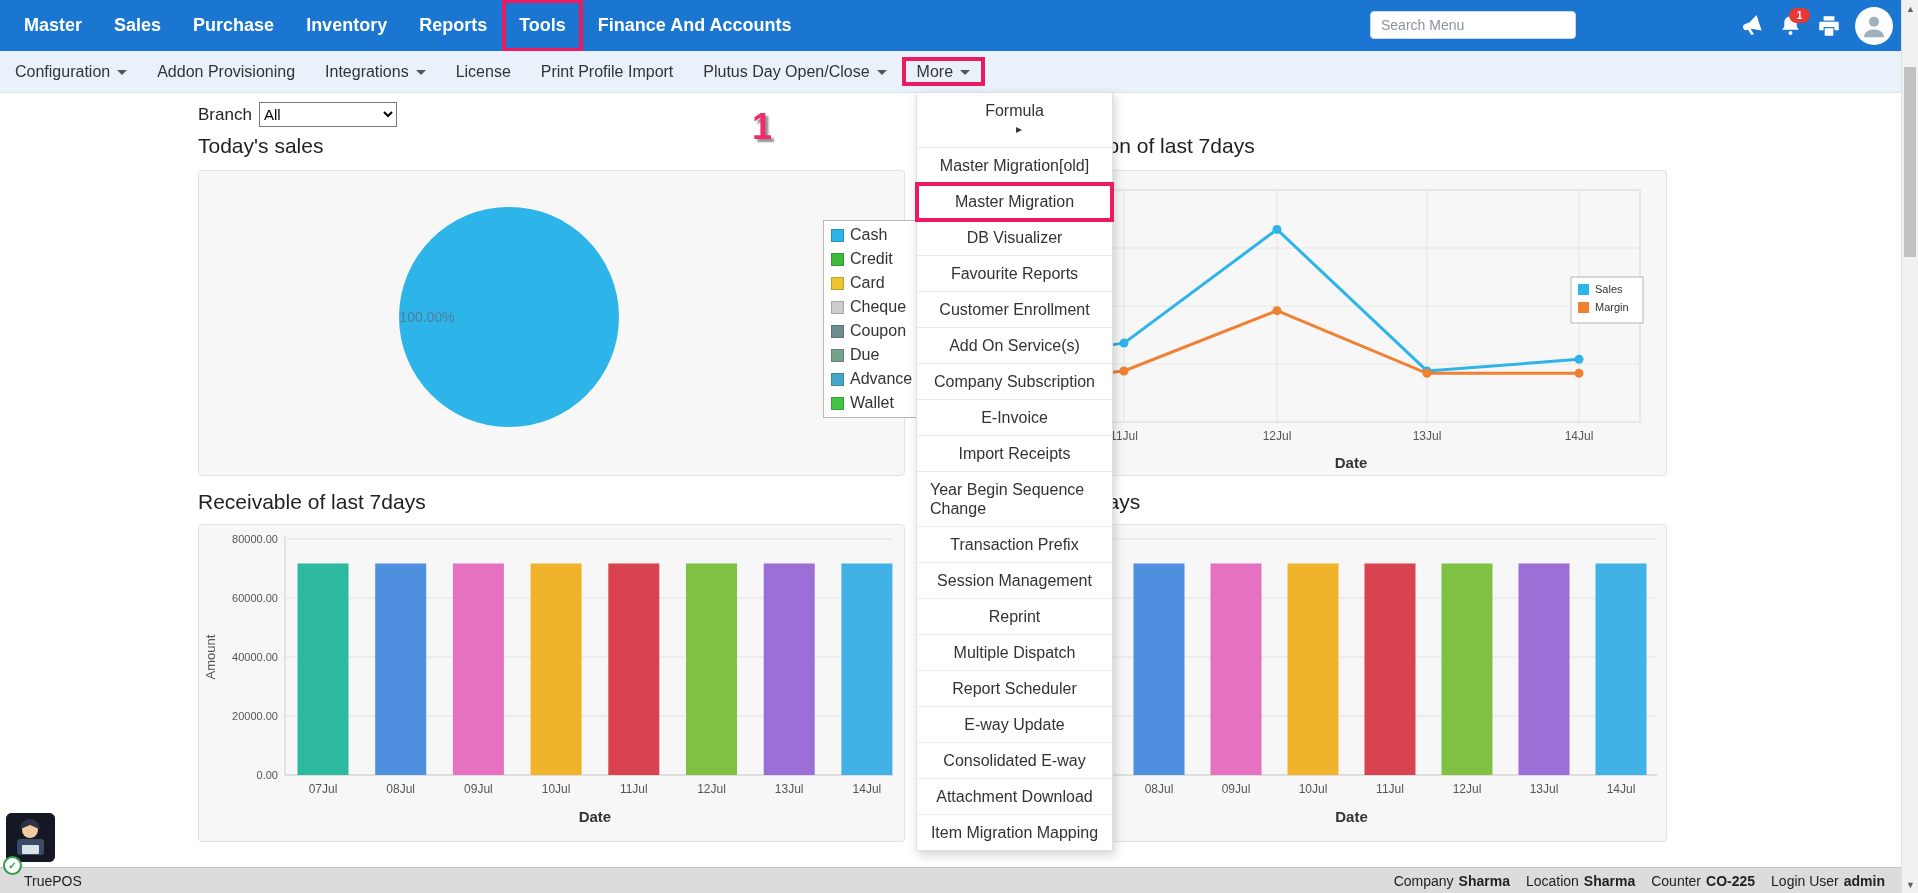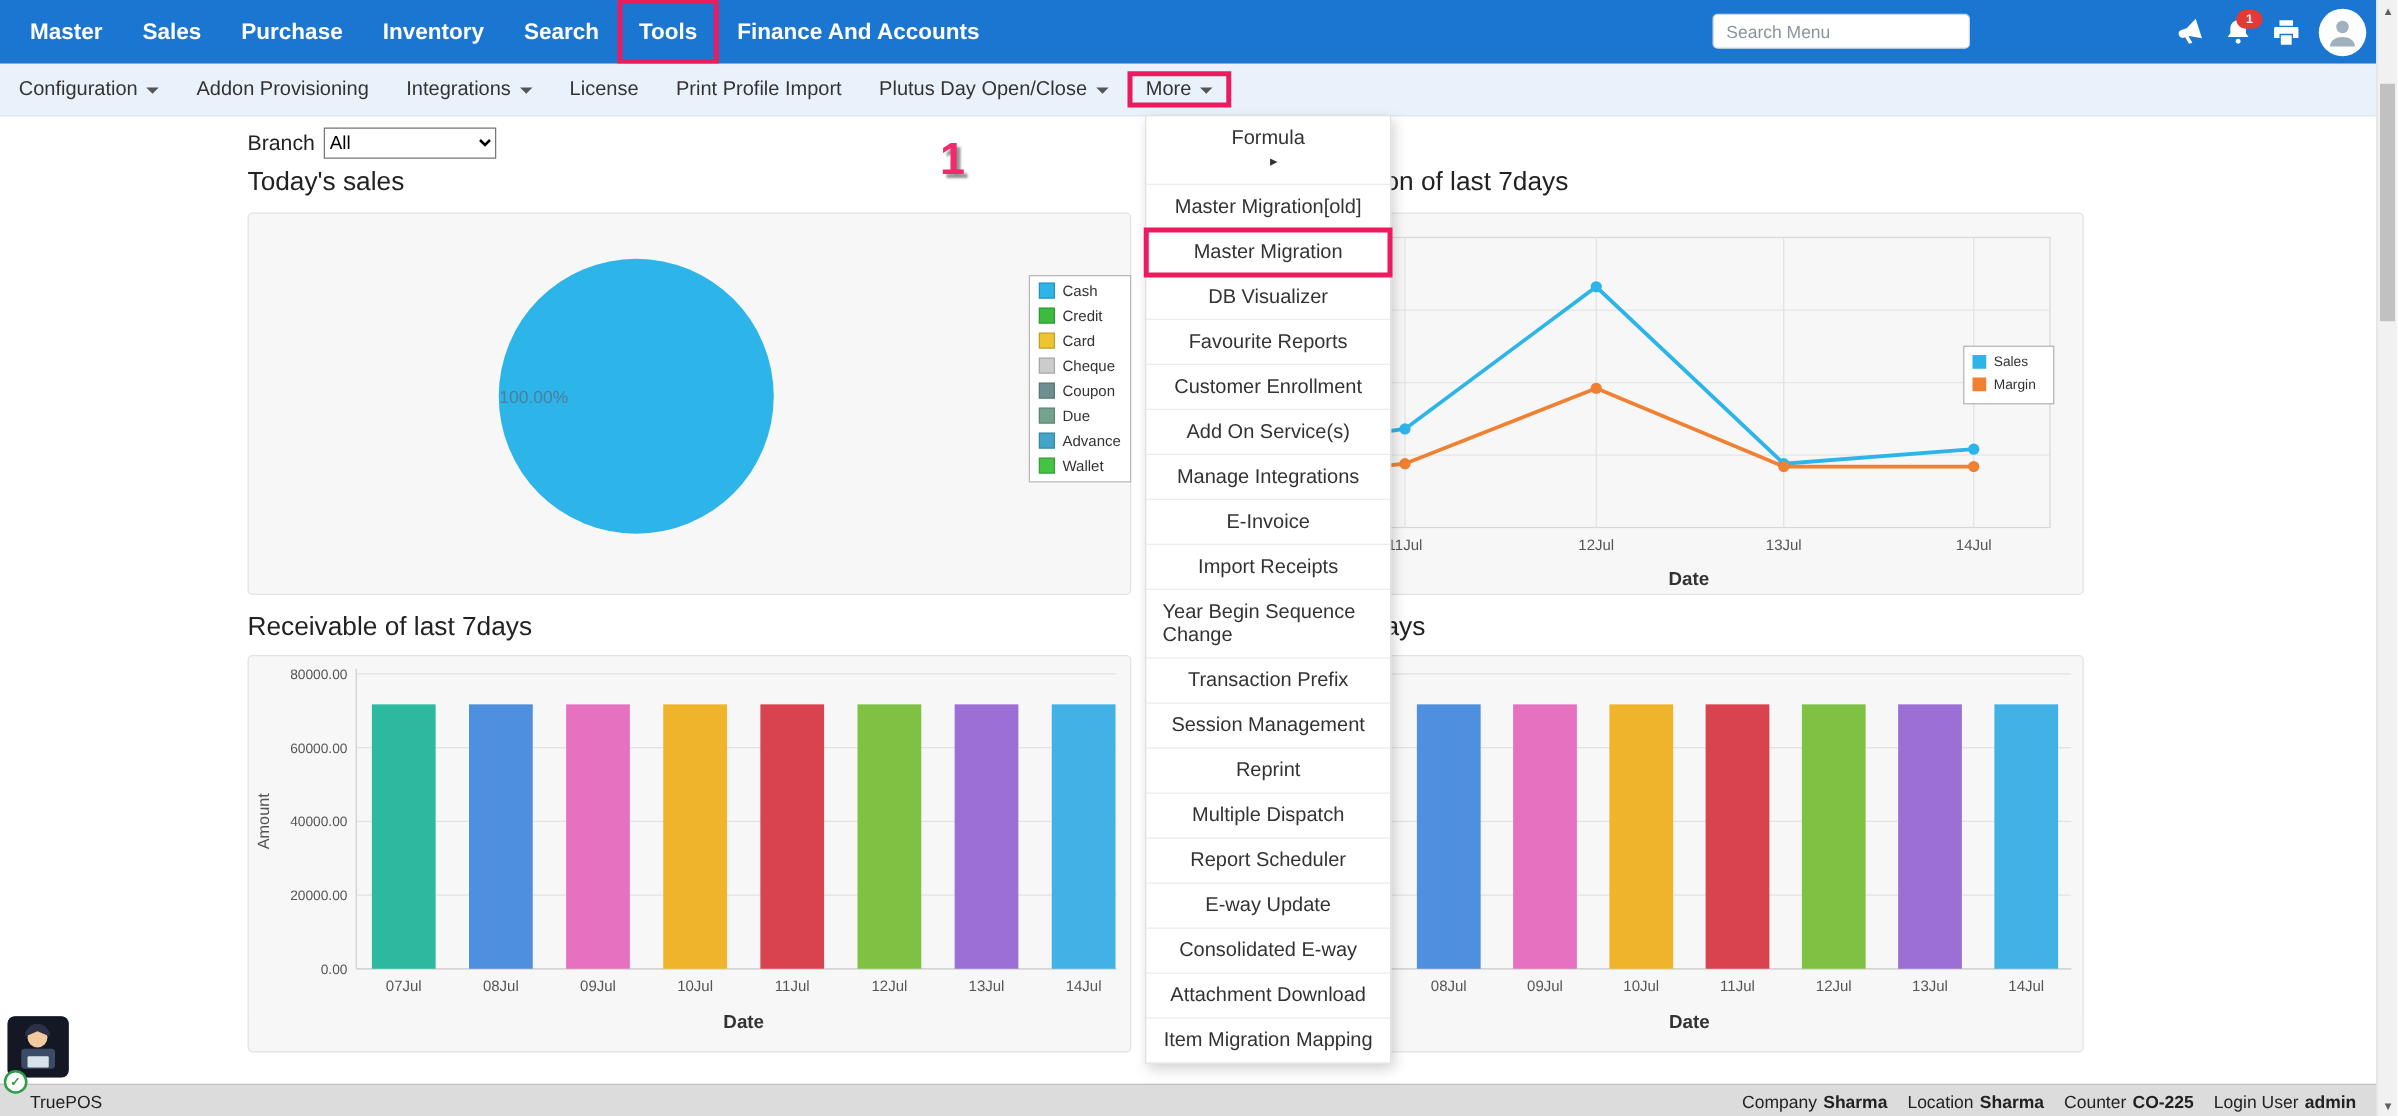--- a/index.html
+++ b/index.html
@@ -50,21 +50,21 @@
   #title-line{left:964px;top:134px;}
   #title-bar-left{left:198px;top:490px;}
   #title-bar-right{left:964px;top:490px;}
   .panel{position:absolute;background:#f7f7f7;border:1px solid #e2e2e2;border-radius:4px;box-sizing:border-box;}
   #panel-pie{left:198px;top:170px;width:707px;height:306px;}
   #panel-line{left:950px;top:170px;width:717px;height:306px;}
   #panel-bar-left{left:198px;top:524px;width:707px;height:318px;}
   #panel-bar-right{left:950px;top:524px;width:717px;height:318px;}
   .pie-legend{position:absolute;left:624px;top:49px;background:#fff;border:1px solid #b9b9b9;
               padding:5px 7px;display:flex;flex-direction:column;gap:6px;}
-  .pl-row{display:flex;align-items:flex-start;gap:6px;font-size:12px;color:#333;cursor:pointer;}
+  .pl-row{display:flex;align-items:center;gap:6px;font-size:16px;color:#333;cursor:pointer;}
   .pl-swatch{width:13px;height:13px;border:1px solid rgba(0,0,0,.18);box-sizing:border-box;}
 
   
   .statusbar{position:absolute;left:0;top:867px;width:1901px;height:26px;background:#dcdcdc;
              border-top:1px solid #c2c2c2;display:flex;align-items:center;font-size:14px;color:#222;}
   .brand{margin-left:24px;}
   .status-right{position:absolute;right:16px;display:flex;gap:16px;}
   .pair{display:flex;gap:5px;white-space:nowrap;text-align:center;}
   .pair .v{font-weight:700;}
   .mascot{position:absolute;left:6px;top:813px;width:49px;height:49px;border-radius:6px;background:#141824;
@@ -87,21 +87,21 @@
 <body>
 
 <div id="app">
 
   <div class="topnav">
     <div class="nav-items">
         <div class="nav-item">Master</div>
         <div class="nav-item">Sales</div>
         <div class="nav-item">Purchase</div>
         <div class="nav-item">Inventory</div>
-        <div class="nav-item">Search</div>
+        <div class="nav-item">Reports</div>
         <div class="nav-item hl">Tools</div>
         <div class="nav-item">Finance And Accounts</div>
       </div>
     <input class="search" type="text" placeholder="Search Menu" style="">
     <div class="top-icons">
       <div class="icon-btn">
         <svg width="26" height="26" viewBox="0 0 24 24" transform="rotate(-18)">
           <path fill="#fff" d="M20 4l-8.5 4.5H7.5a3 3 0 0 0 0 6h.9l1.2 5.5h2.6l-1.2-5.5h.5L20 19V4z"></path>
         </svg>
       </div>
@@ -173,21 +173,21 @@
       <div class="dd-item">
         <span>Favourite Reports</span>
       </div>
       <div class="dd-item">
         <span>Customer Enrollment</span>
       </div>
       <div class="dd-item">
         <span>Add On Service(s)</span>
       </div>
       <div class="dd-item">
-        <span>Manage Integrations</span>
+        <span>Company Subscription</span>
       </div>
       <div class="dd-item">
         <span>E-Invoice</span>
       </div>
       <div class="dd-item">
         <span>Import Receipts</span>
       </div>
       <div class="dd-item">
         <span>Year Begin Sequence Change</span>
       </div>

